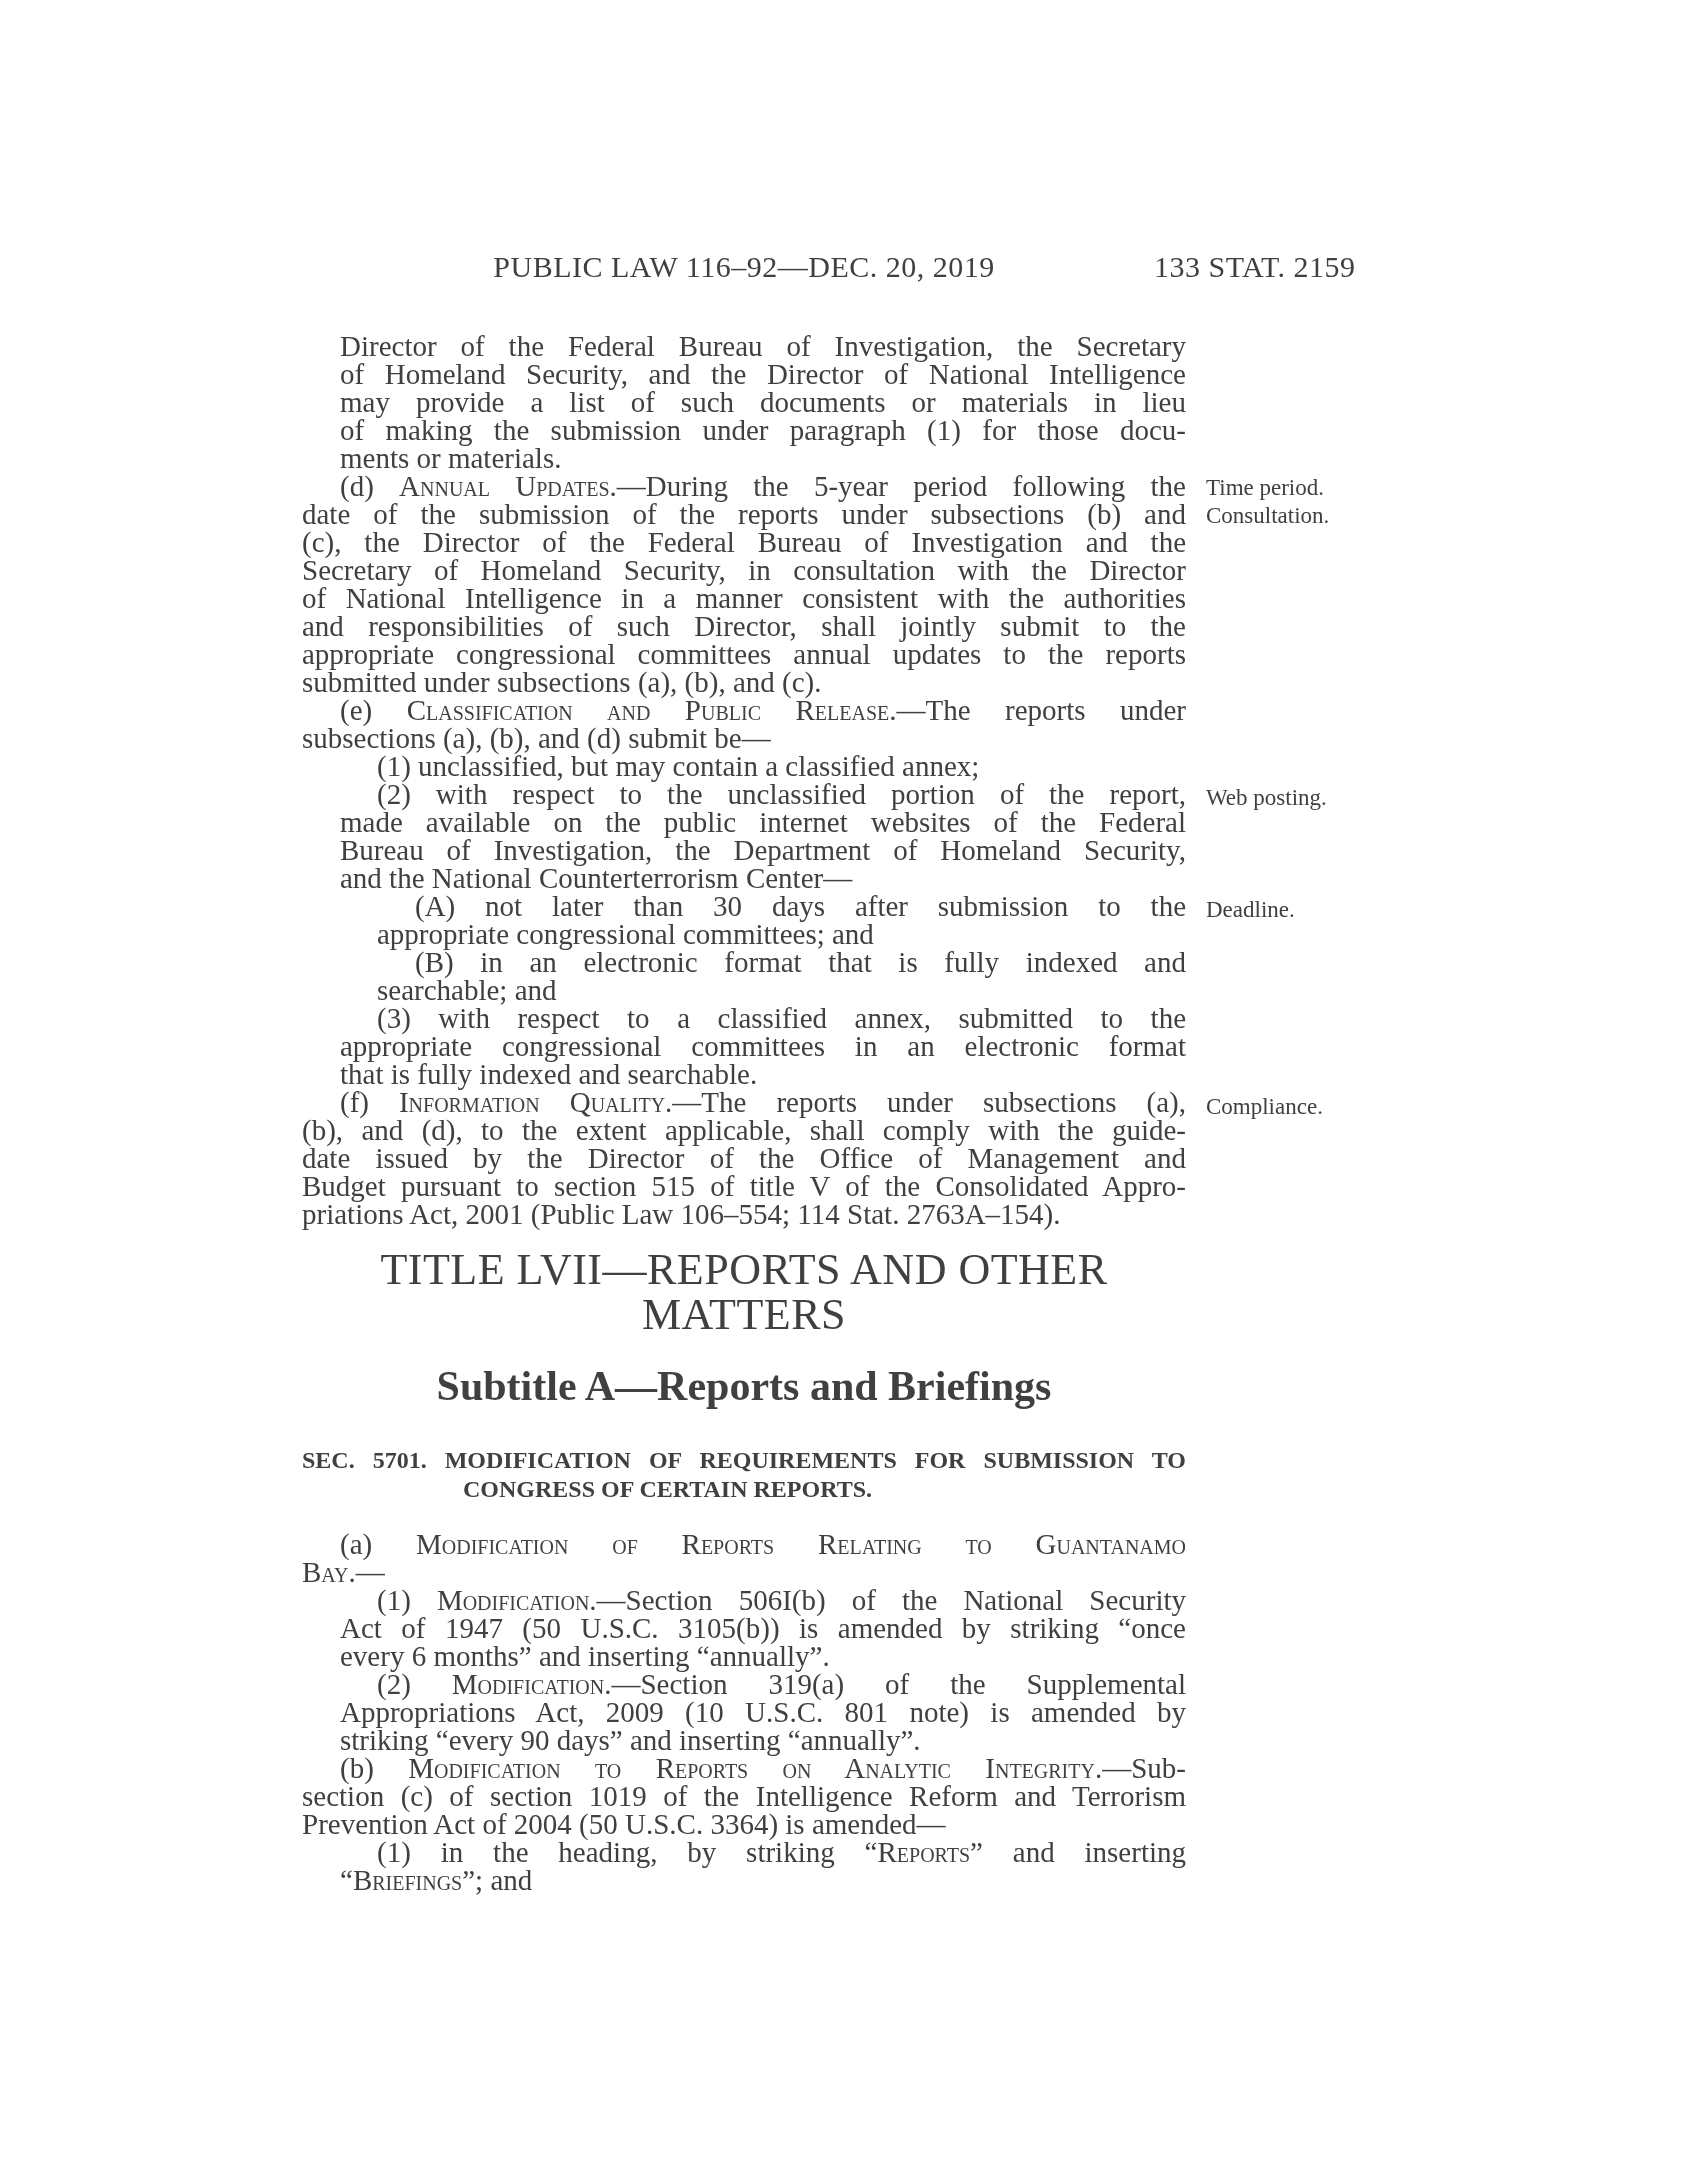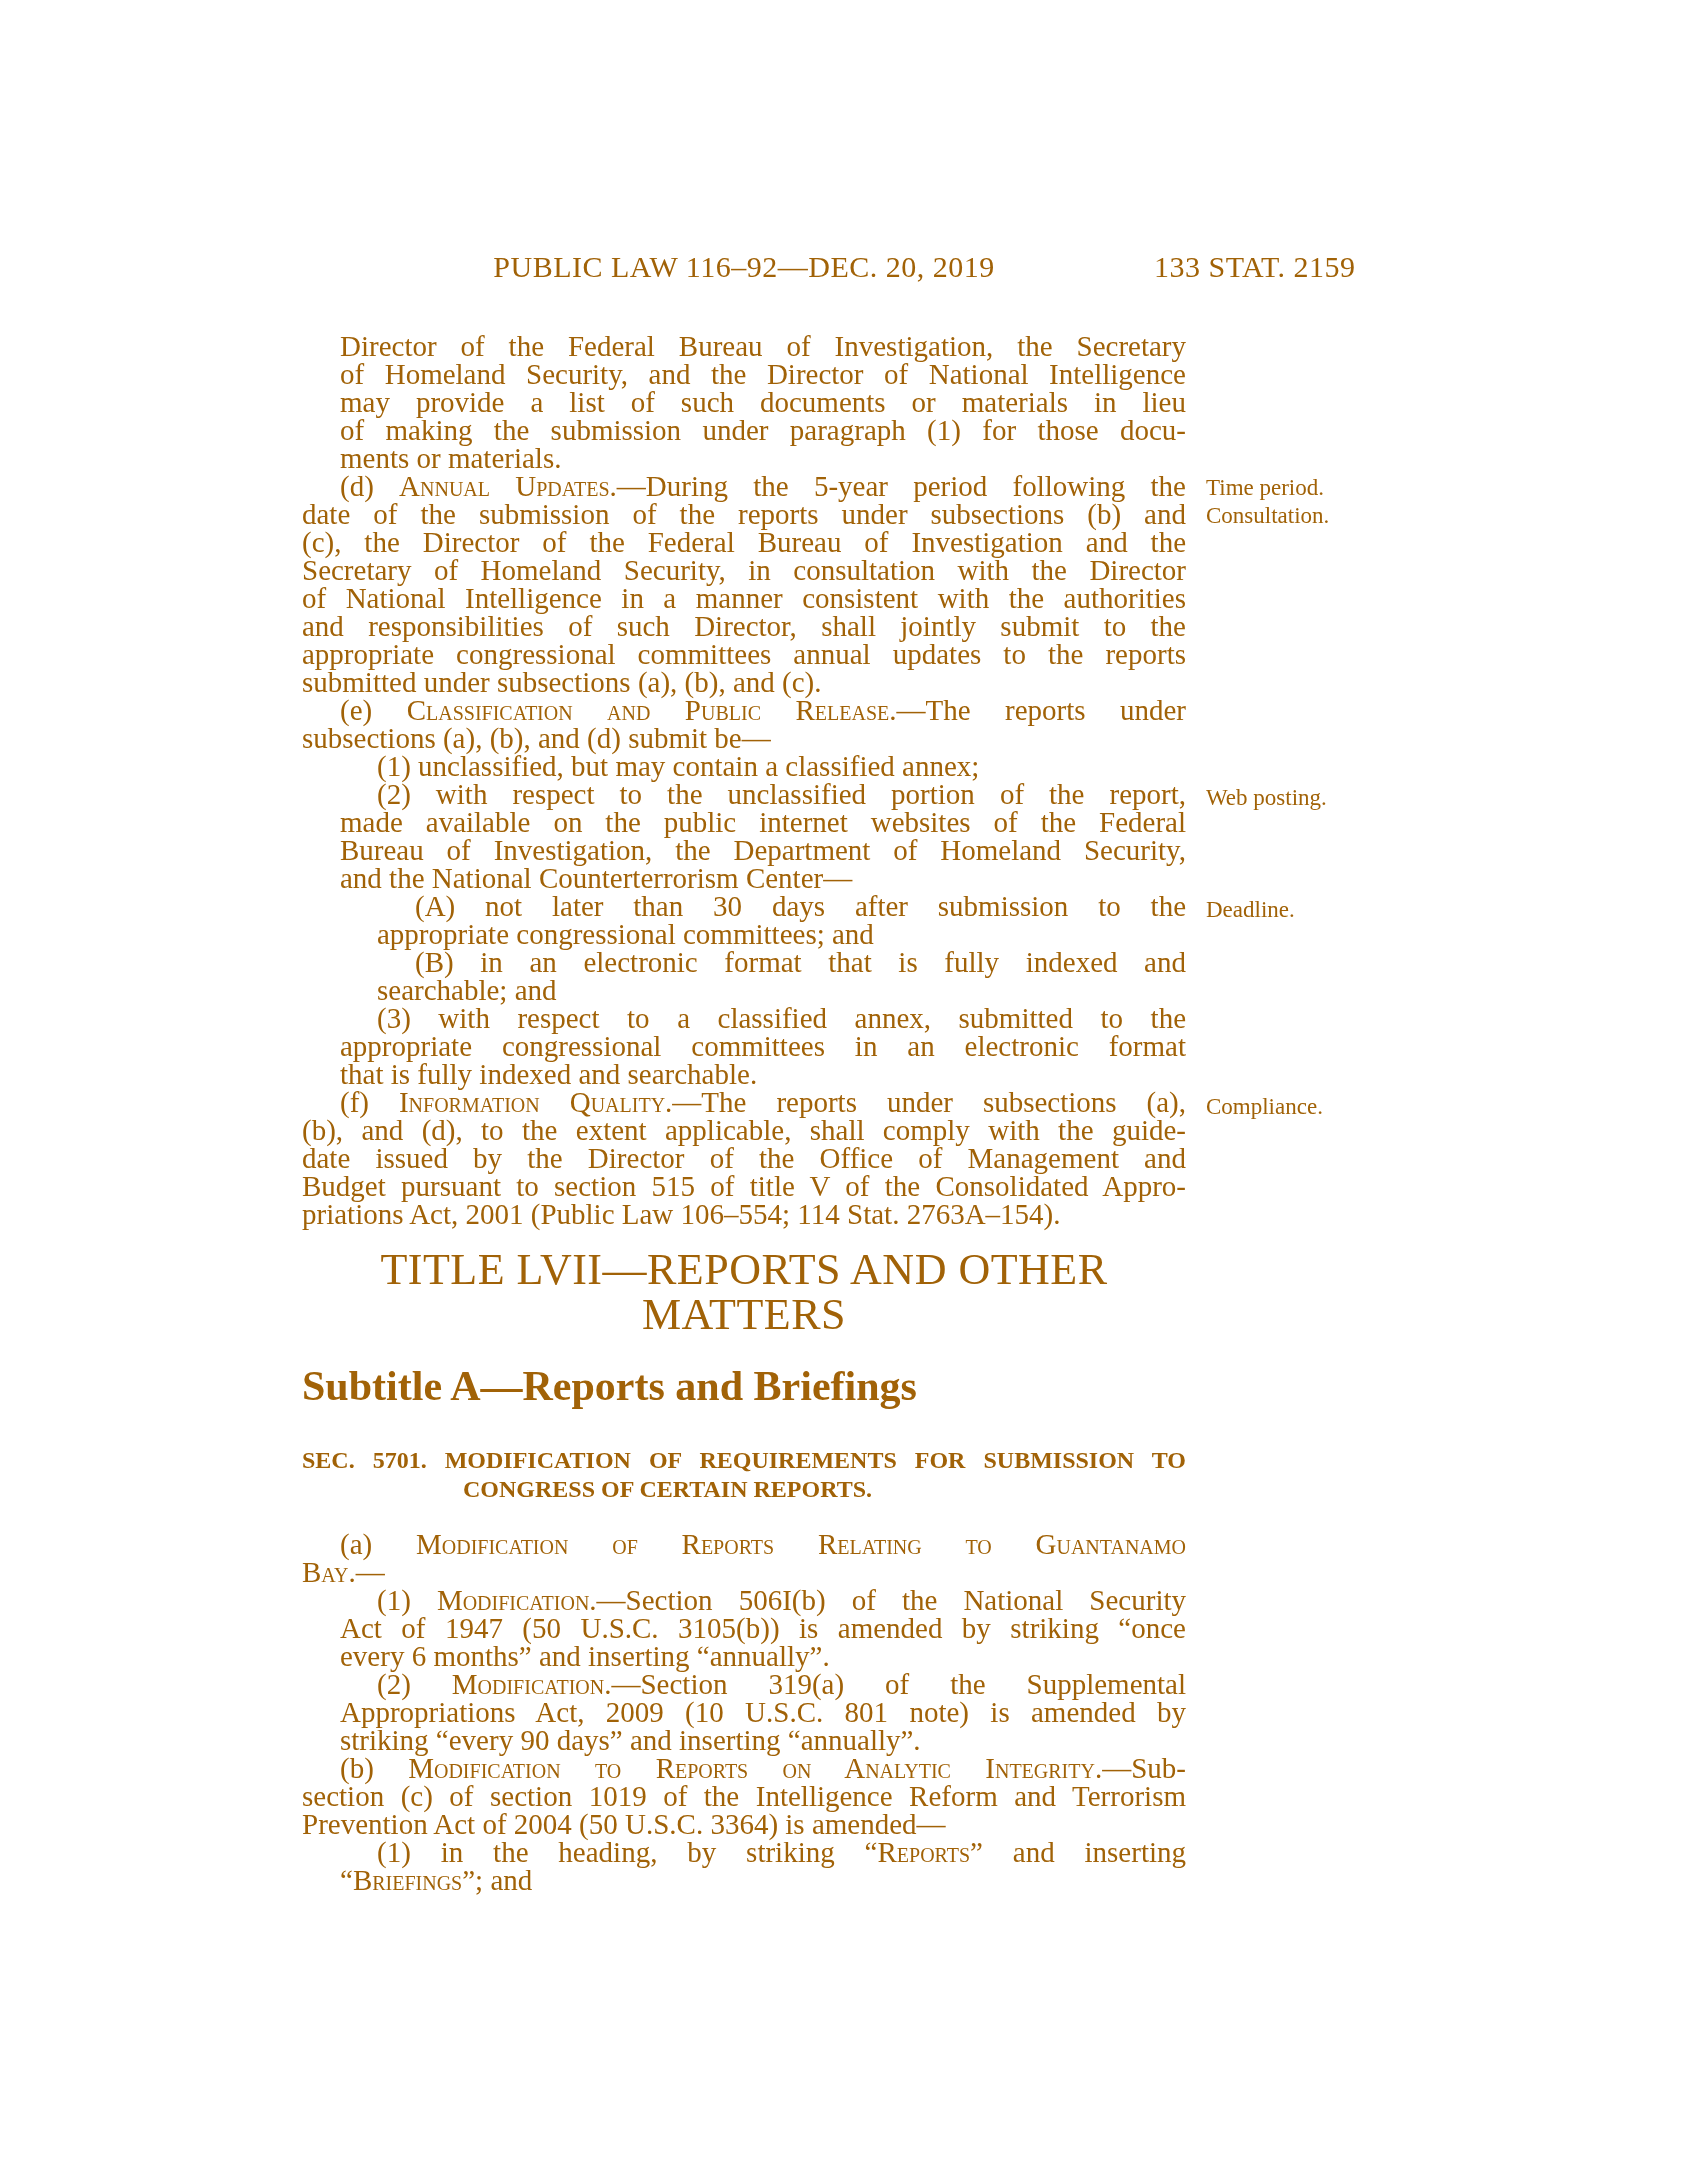--- a/index.html
+++ b/index.html
@@ -1,18 +1,18 @@
 <!DOCTYPE html>
 <html><head>
 <meta charset="utf-8">
 <style>
   html,body { margin:0; padding:0; }
   #page {
     position:relative; width:1683px; height:2178px;
-    background:#ffffff; color:#a16207;
+    background:#ffffff; color:#404040;
     font-family:"Liberation Serif", serif;
     overflow:hidden;
   }
   
   #running-header { position:absolute; top:250px; left:0; width:1683px; height:40px; font-size:30px; }
   #law-citation { position:absolute; left:302px; width:884px; text-align:center; letter-spacing:0.5px; }
   #stat-page    { position:absolute; left:1154px; letter-spacing:0.5px; }
 
   
   #column { position:absolute; left:302px; top:332px; width:884px; }
@@ -28,21 +28,21 @@
   .ind2 { padding-left:75px; }
   .ind3 { padding-left:113px; }
   .sc { font-variant:small-caps; }
 
   #title-heading {
     margin-top:19px; font-size:44px; font-weight:normal;
     line-height:45px; text-align:center; letter-spacing:0.5px;
   }
   #subtitle-heading {
     margin-top:27px; font-size:42px; font-weight:bold;
-    line-height:44px; text-align:left;
+    line-height:44px; text-align:center;
   }
   #section-heading { margin-top:38px; font-size:24px; font-weight:bold; line-height:29px; }
   #section-heading .sec-line-1 { text-align:justify; text-align-last:justify; }
   #section-heading .sec-line-2 { padding-left:161px; }
   #body2 { margin-top:26px; }
 
   
   .margin-note {
     position:absolute; left:1206px; width:248px;
     font-size:23px; line-height:28px; text-align:left;

